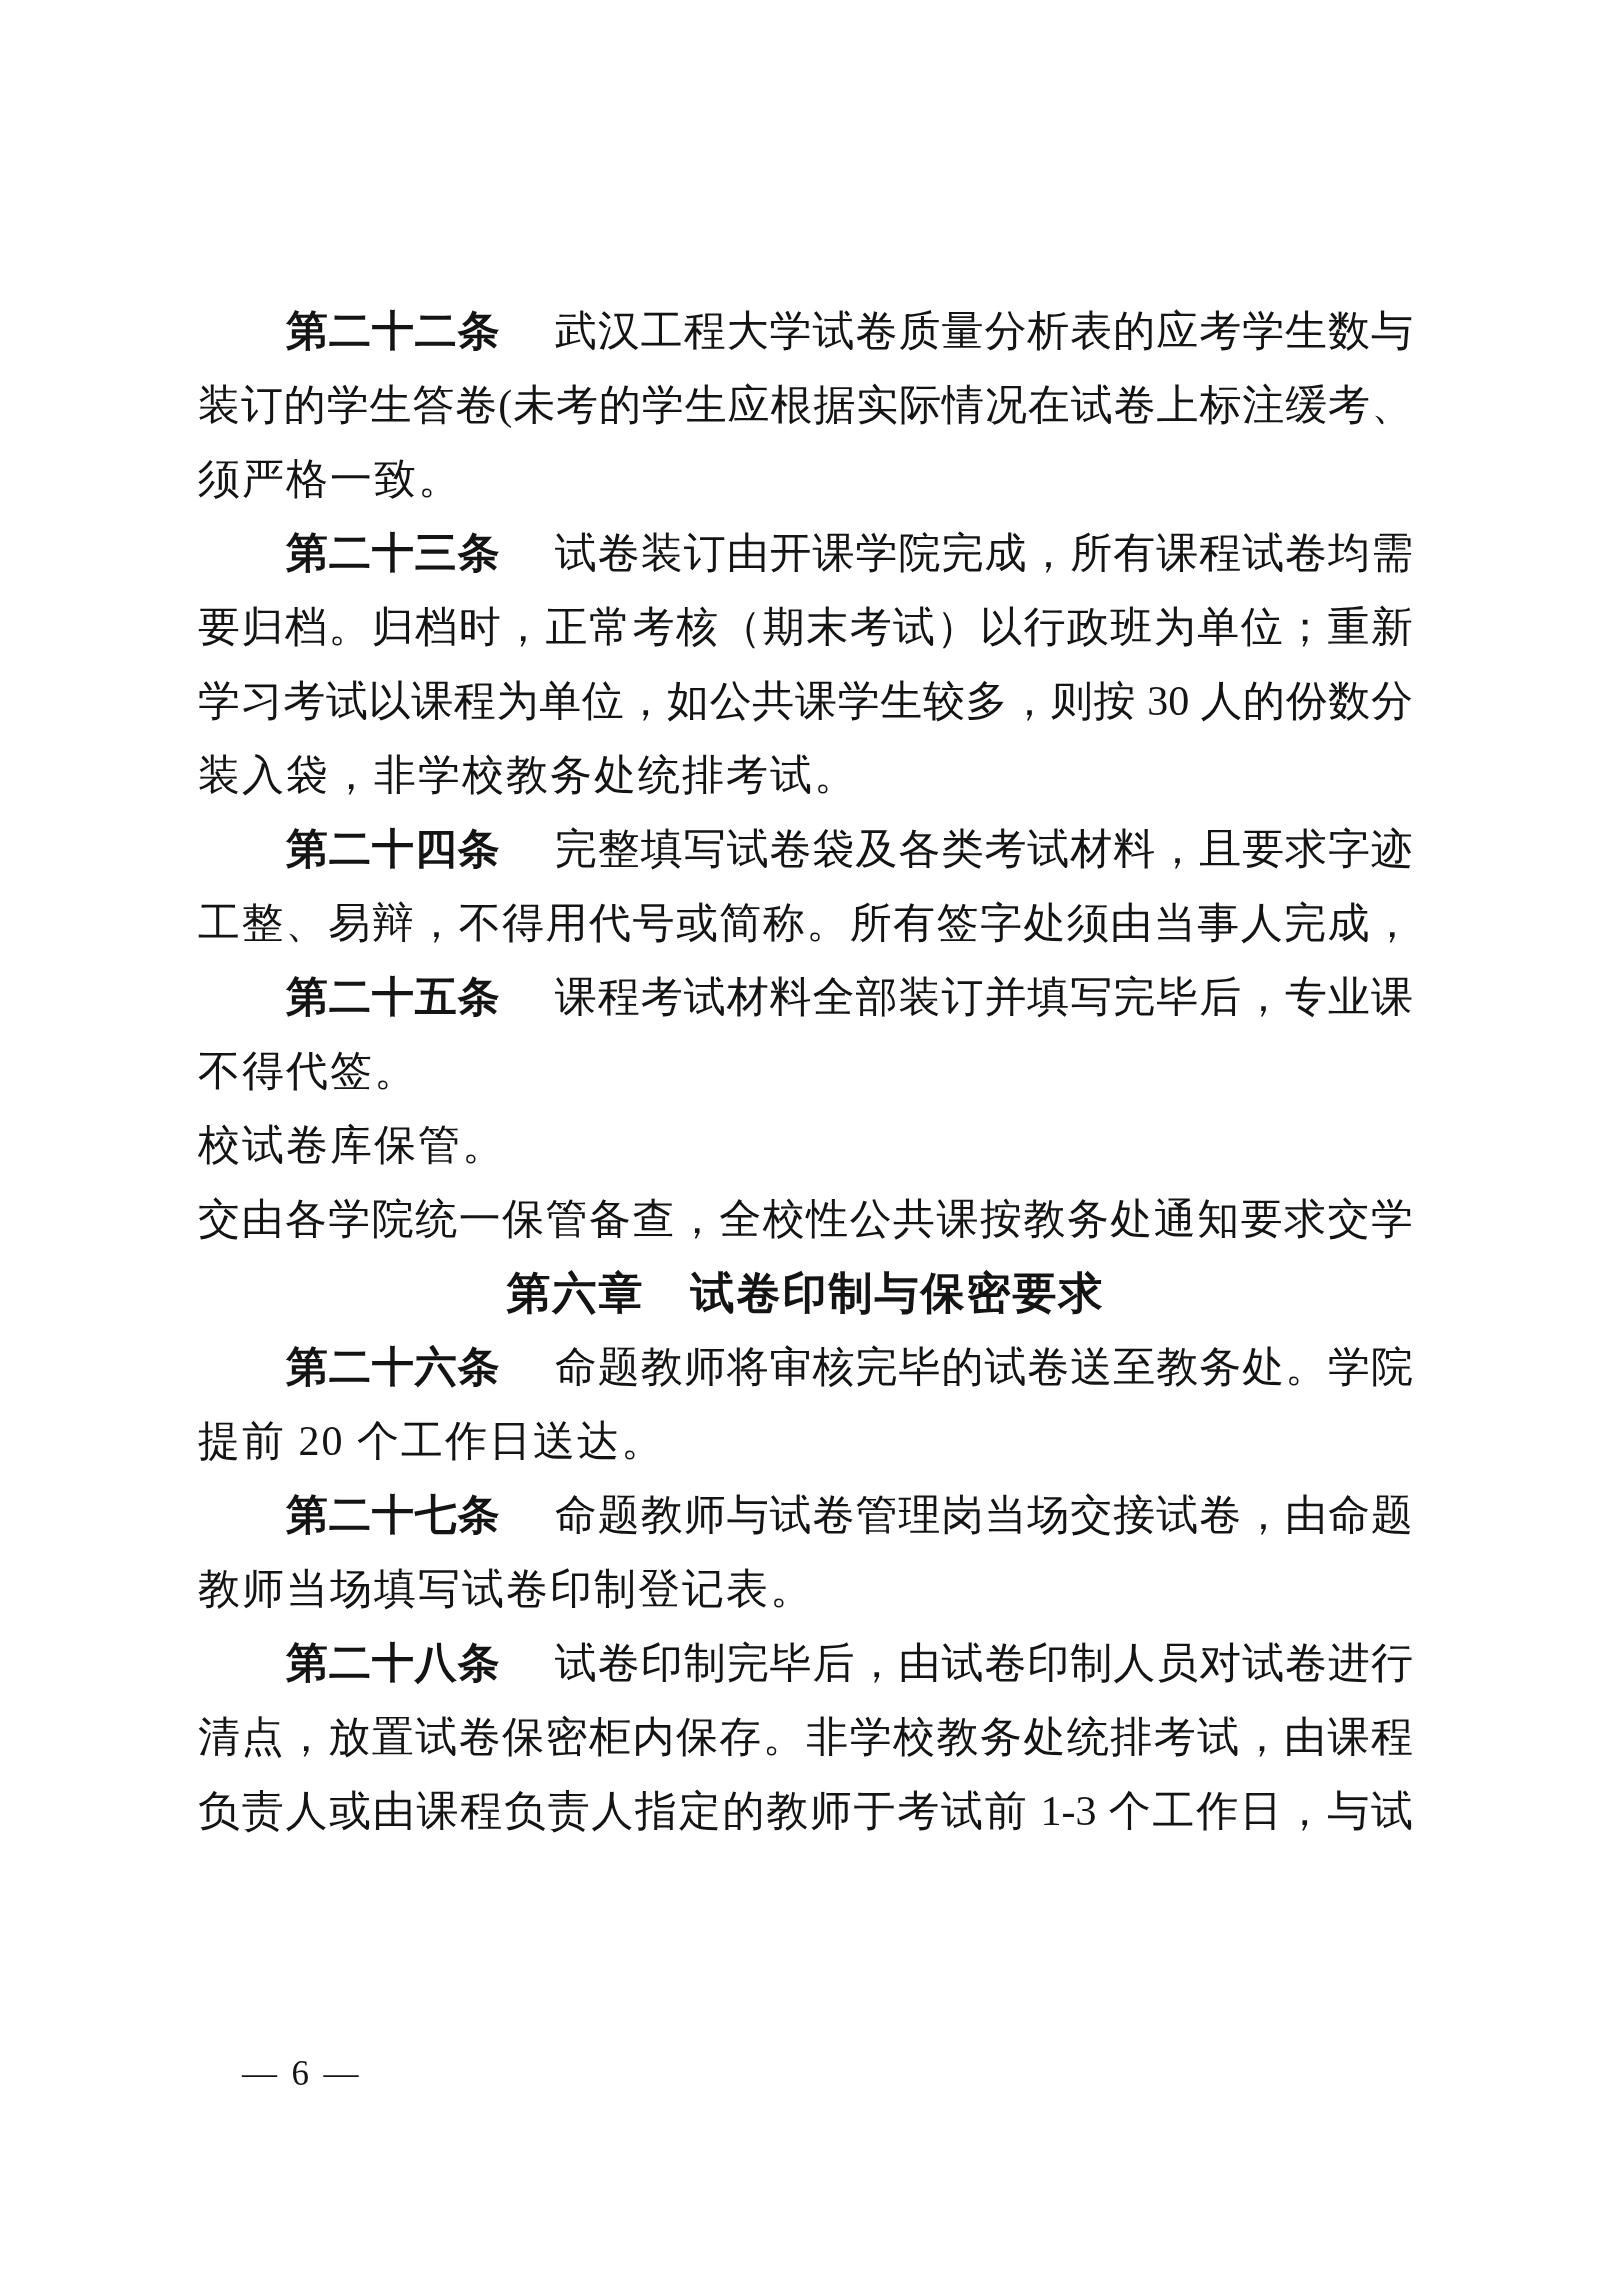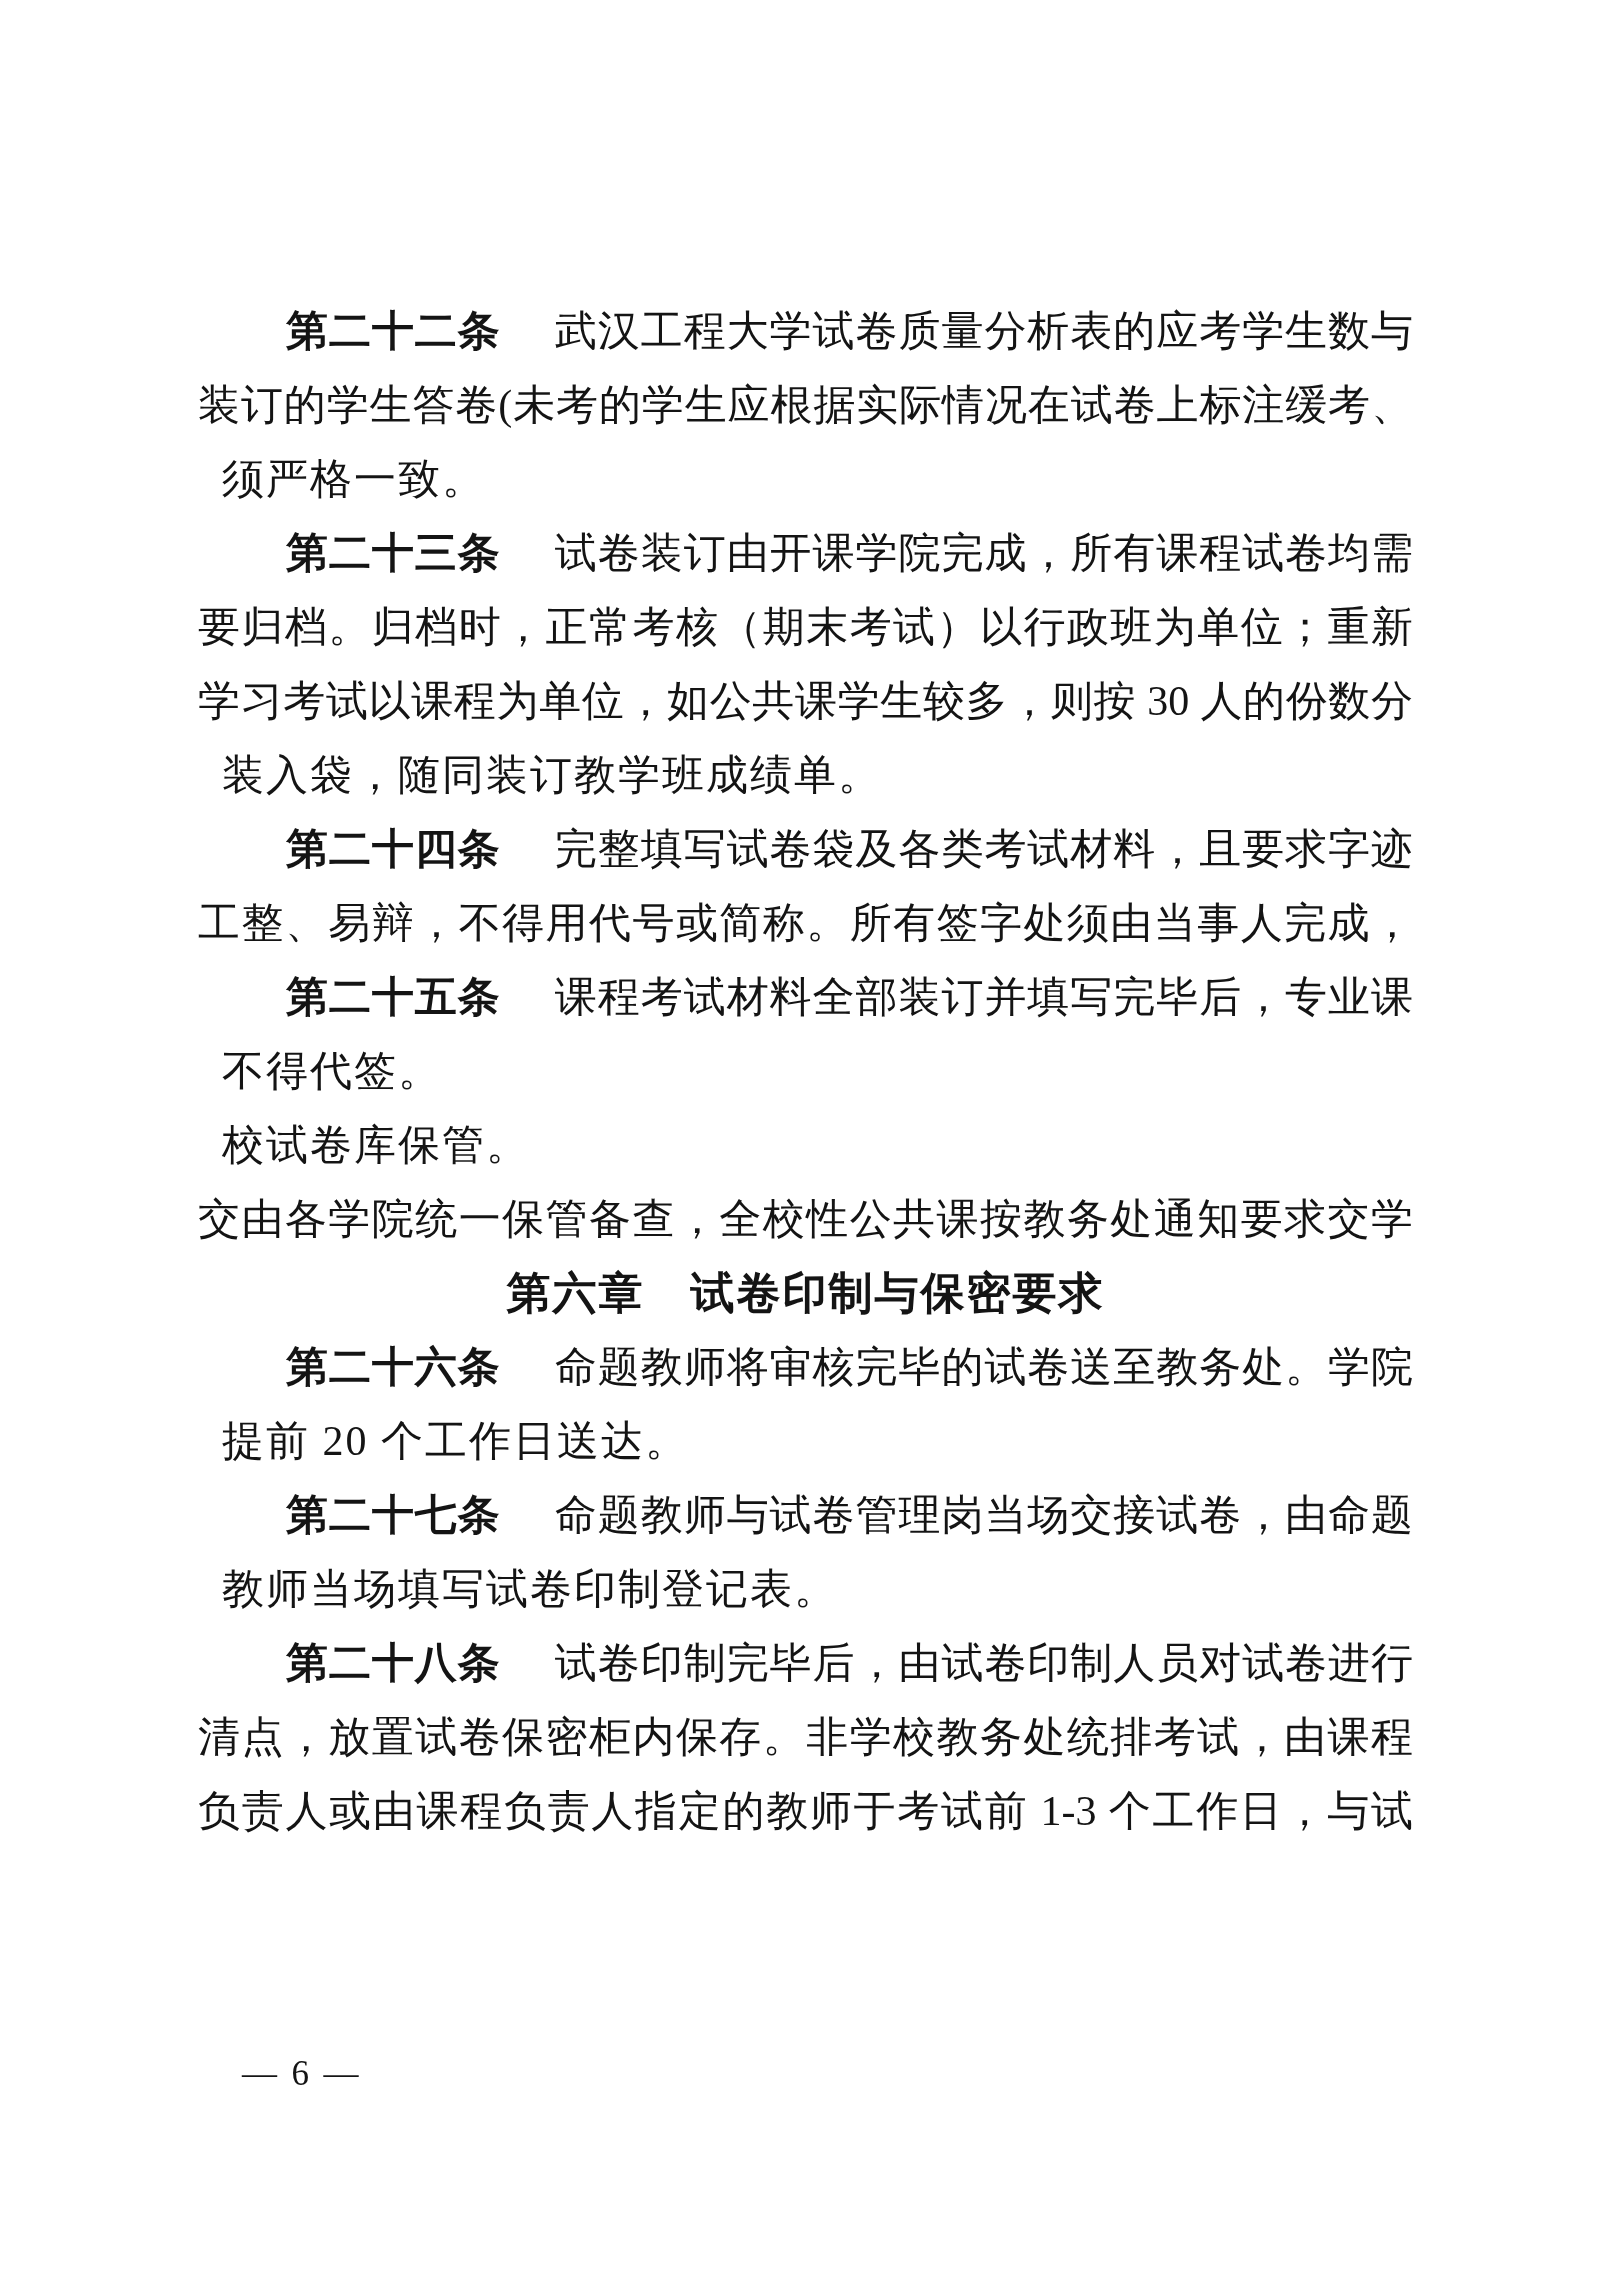--- a/index.html
+++ b/index.html
@@ -32,21 +32,20 @@
     white-space: nowrap;
     color: #141414;
   }
   .line.first {
     padding-left: 88px;
     width: 1127px;
   }
   .line.last {
     text-align-last: left;
     letter-spacing: 2px;
-    margin-left: 24px;
   }
   .article-label {
     font-weight: bold;
     margin-right: 54px;
   }
   .line.heading {
     font-family: "Liberation Sans", "DejaVu Sans", sans-serif;
     font-weight: bold;
     font-size: 44px;
     letter-spacing: 2px;
@@ -69,21 +68,21 @@
 <body>
 
 <div class="page">
   <div class="text-block">
       <div class="line first"><span class="article-label">第二十二条</span>武汉工程大学试卷质量分析表的应考学生数与</div>
       <div class="line">装订的学生答卷(未考的学生应根据实际情况在试卷上标注缓考、</div>
       <div class="line last">须严格一致。</div>
       <div class="line first"><span class="article-label">第二十三条</span>试卷装订由开课学院完成，所有课程试卷均需</div>
       <div class="line">要归档。归档时，正常考核（期末考试）以行政班为单位；重新</div>
       <div class="line">学习考试以课程为单位，如公共课学生较多，则按 30 人的份数分</div>
-      <div class="line last">装入袋，随同装订教学班成绩单。</div>
+      <div class="line last">装入袋，非学校教务处统排考试。</div>
       <div class="line first"><span class="article-label">第二十四条</span>完整填写试卷袋及各类考试材料，且要求字迹</div>
       <div class="line">工整、易辩，不得用代号或简称。所有签字处须由当事人完成，</div>
       <div class="line first"><span class="article-label">第二十五条</span>课程考试材料全部装订并填写完毕后，专业课</div>
       <div class="line last">不得代签。</div>
       <div class="line last">校试卷库保管。</div>
       <div class="line">交由各学院统一保管备查，全校性公共课按教务处通知要求交学</div>
       <div class="line heading">第六章　试卷印制与保密要求</div>
       <div class="line first"><span class="article-label">第二十六条</span>命题教师将审核完毕的试卷送至教务处。学院</div>
       <div class="line last">提前 20 个工作日送达。</div>
       <div class="line first"><span class="article-label">第二十七条</span>命题教师与试卷管理岗当场交接试卷，由命题</div>

